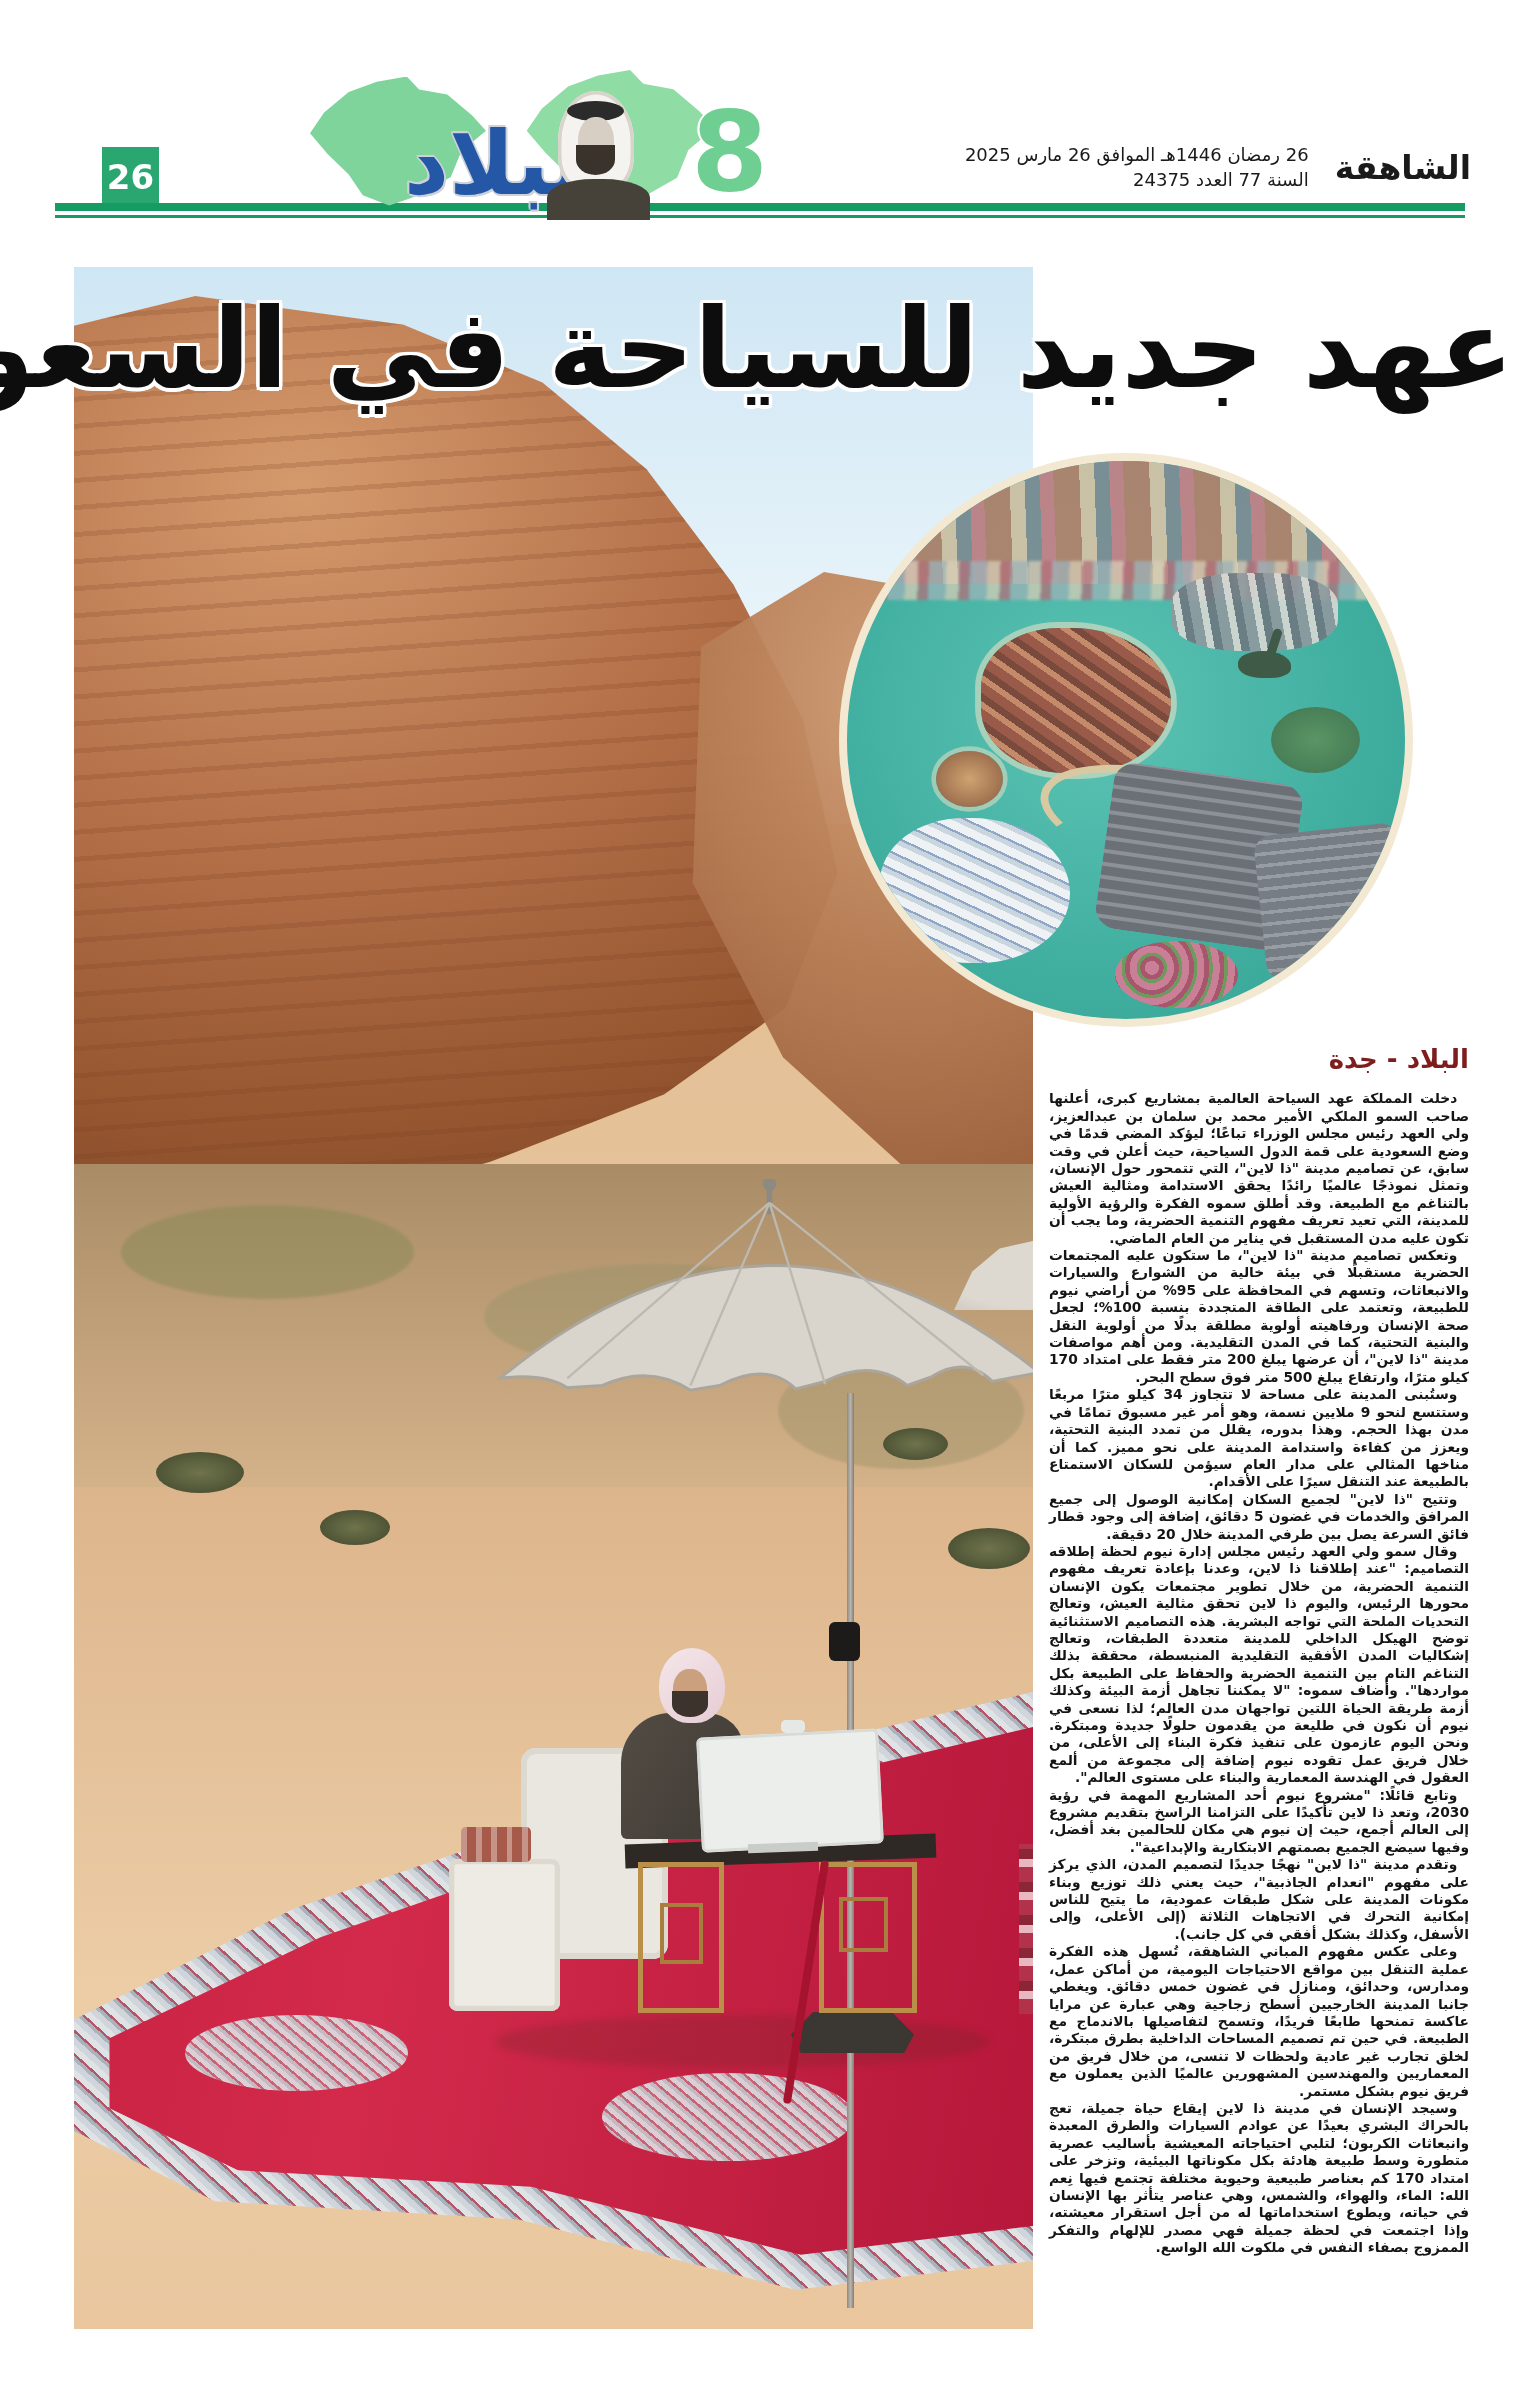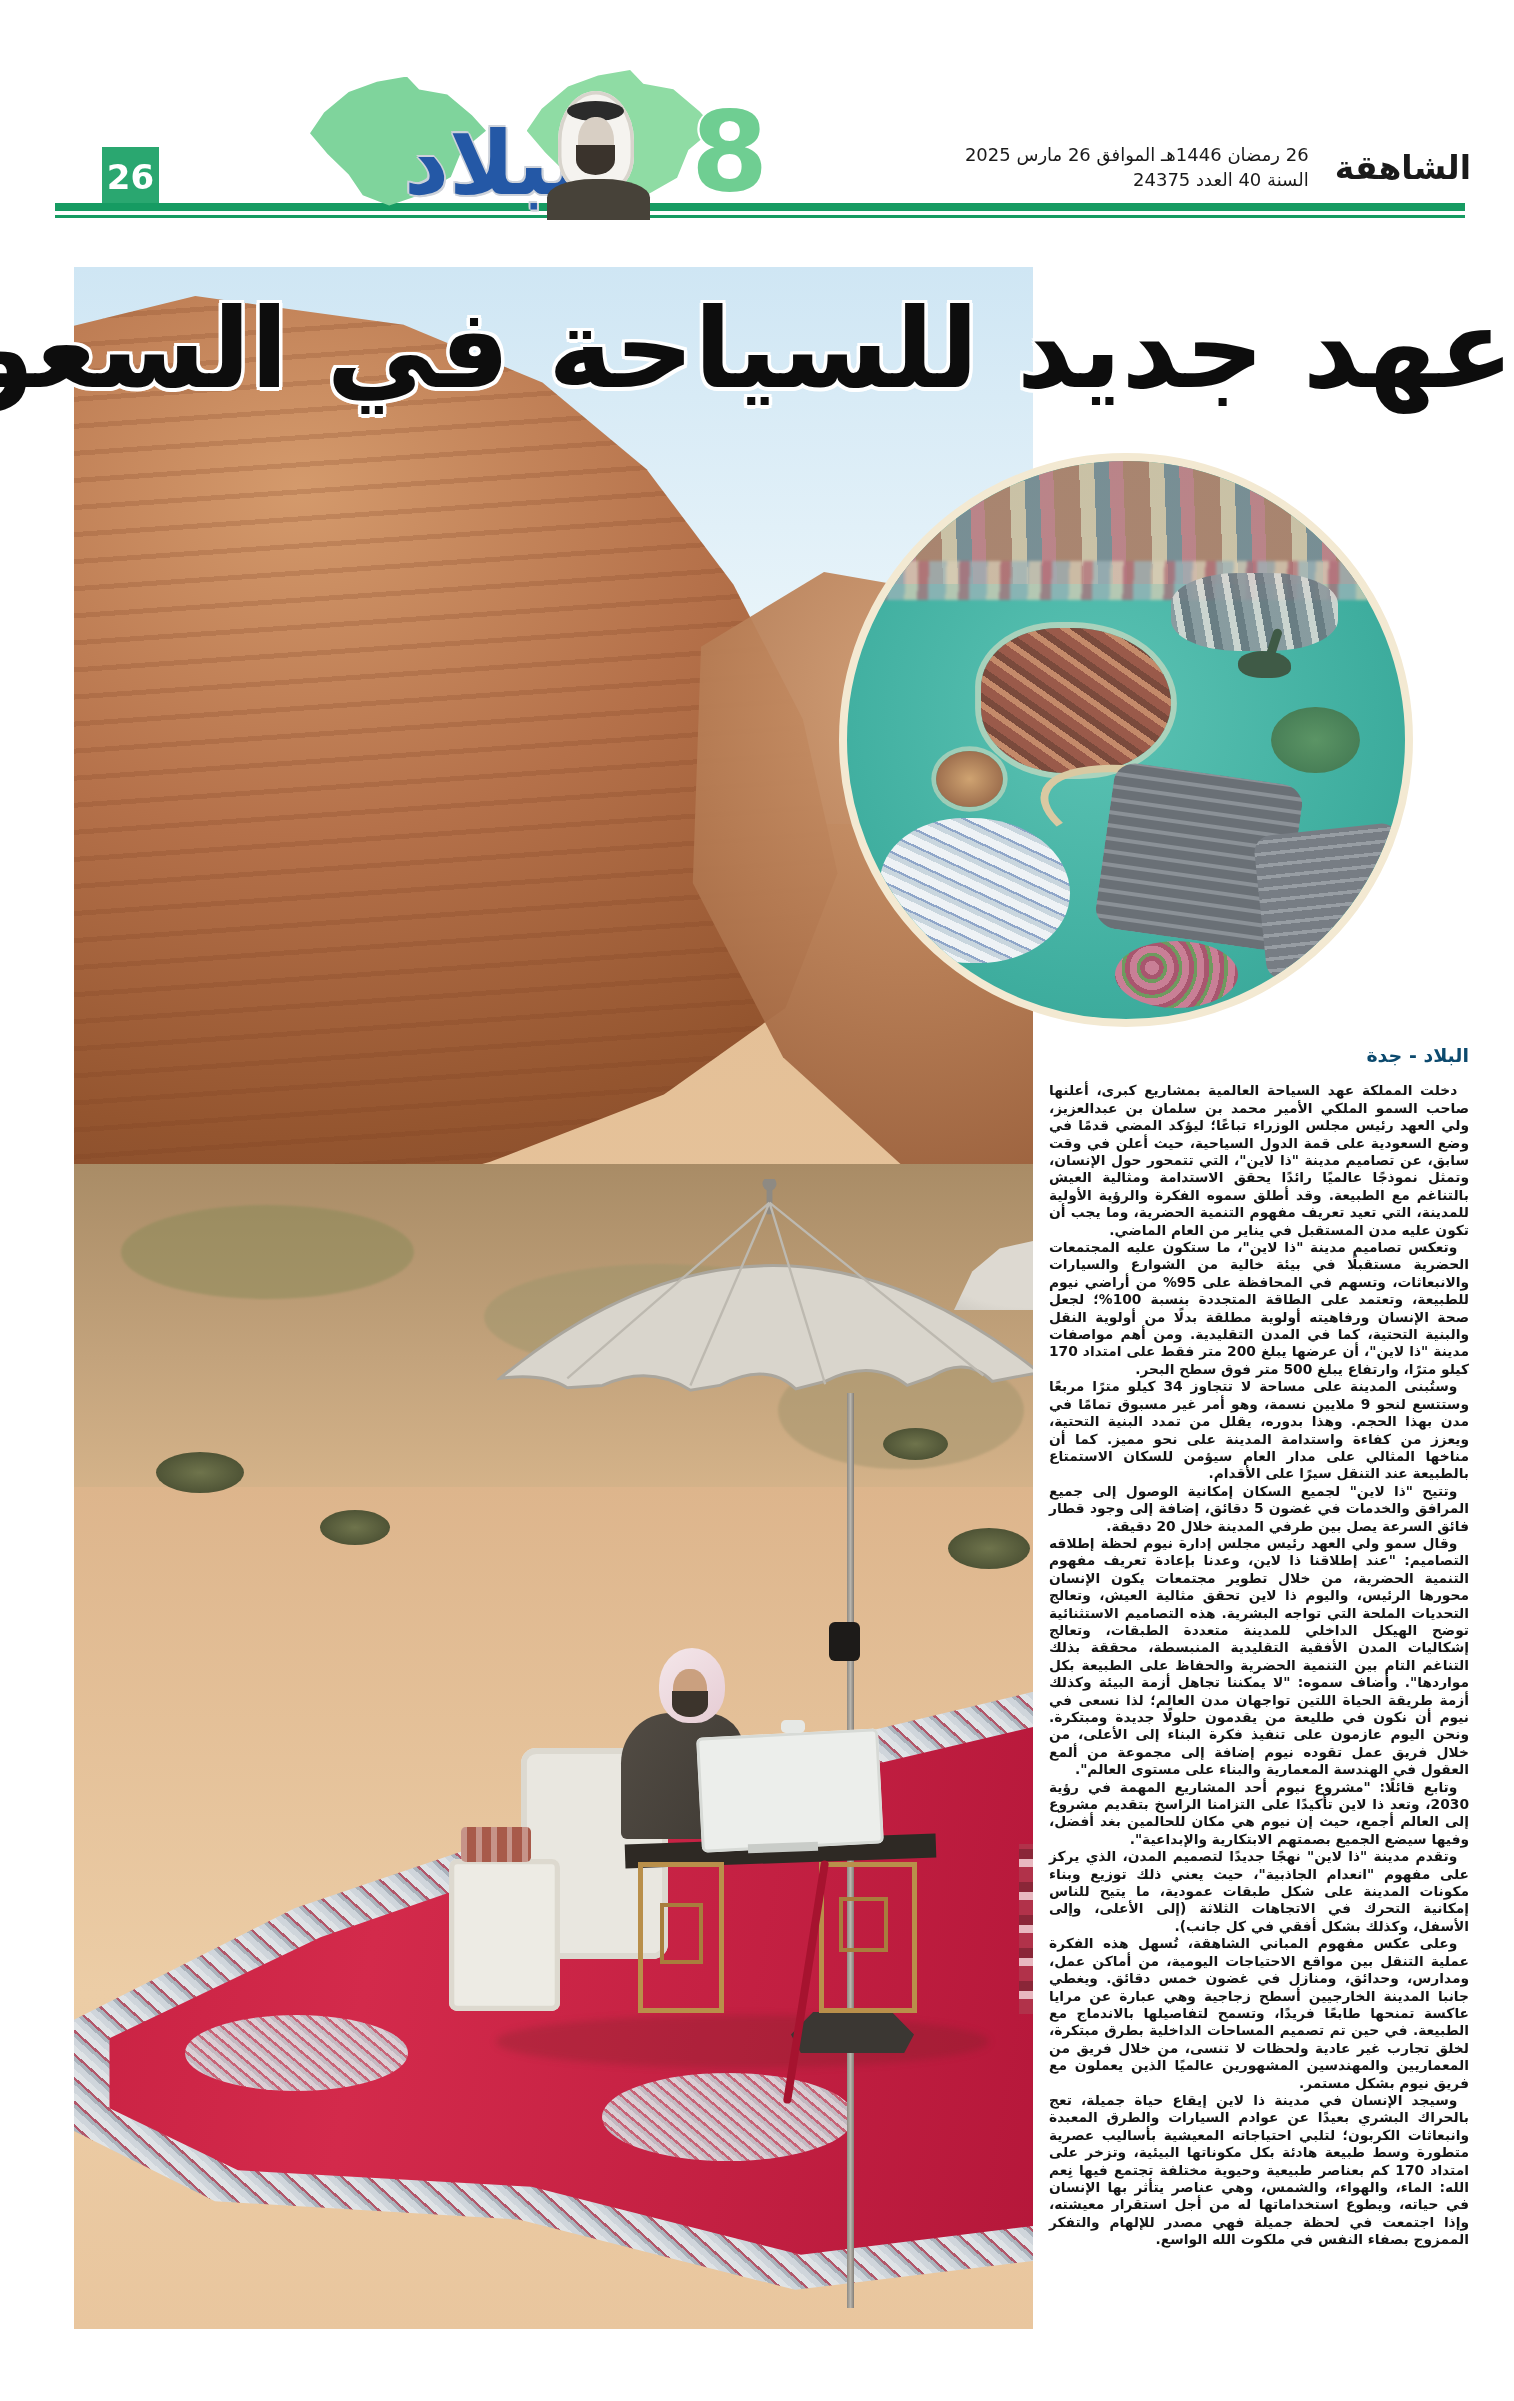--- a/index.html
+++ b/index.html
@@ -134,21 +134,21 @@
   .big-roof{left:46%;top:56%;width:34%;height:30%;transform:rotate(8deg);border-radius:12%;
     background:repeating-linear-gradient(0deg,#6a7076 0 9.4px,#8b9197 9.4px 13px),repeating-linear-gradient(90deg,rgba(255,255,255,.15) 0 9.4px,rgba(0,0,0,.12) 9.4px 19px);}
   .big-roof2{left:74%;top:66%;width:26%;height:26%;transform:rotate(-6deg);border-radius:12%;
     background:repeating-linear-gradient(0deg,#777d84 0 8.2px,#979da3 8.2px 11.7px);}
   .gardens{left:48%;top:86%;width:22%;height:12%;border-radius:50%;
     background:repeating-radial-gradient(circle at 30% 40%,#c97f96 0 7px,#a8566e 7px 11.7px,#6f9a5f 11.7px 15.2px);}
   .greenery{left:76%;top:44%;width:16%;height:12%;border-radius:50%;background:radial-gradient(#5f8f5a,#3f6b42);opacity:.85;}
 
   
   .column{left:1050px;top:1044px;width:420px;direction:rtl;}
-  .byline{font-size:19px;font-weight:900;color:#0c4a6e;text-align:right;margin:0 0 16.4px 0;}
+  .byline{font-size:26px;font-weight:900;color:#7f1d1d;text-align:right;margin:0 0 16.4px 0;}
   .column p{margin:0;font-size:13.8px;line-height:17.4px;font-weight:700;color:#151515;
     text-align:justify;text-align-last:right;text-indent:11.7px;}
 </style>
 </head>
 <body>
 
 <div class="page">
 
   <div class="abs pagenum-box">
     <span>26</span>
@@ -172,21 +172,21 @@
       <div class="shoulders"></div>
     </div>
     <div class="emblem-number">8</div>
   </div>
 
   <div class="abs dateblock">
     <div class="weekday">الشاهقة</div>
     <div class="date-divider"></div>
     <div class="datelines">
       <div class="dateline">26 رمضان 1446هـ الموافق 26 مارس 2025</div>
-      <div class="dateline">السنة 40 العدد 24375</div>
+      <div class="dateline">السنة 77 العدد 24375</div>
     </div>
   </div>
 
   <div class="abs headline">عهد جديد للسياحة في السعودية</div>
 
   <div class="abs photo">
     <div class="sky"></div>
     <div class="rock-left"></div>
     <div class="rock-strata"></div>
     <div class="rock-right"></div>

